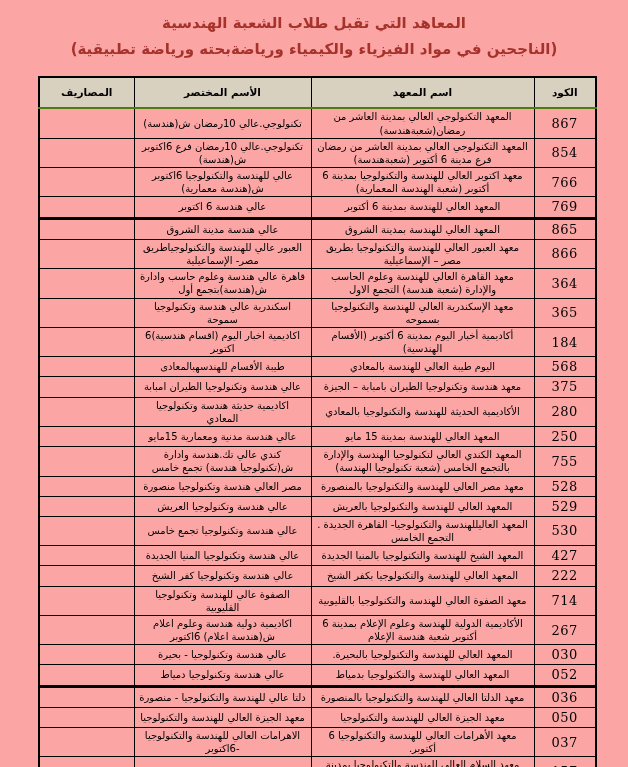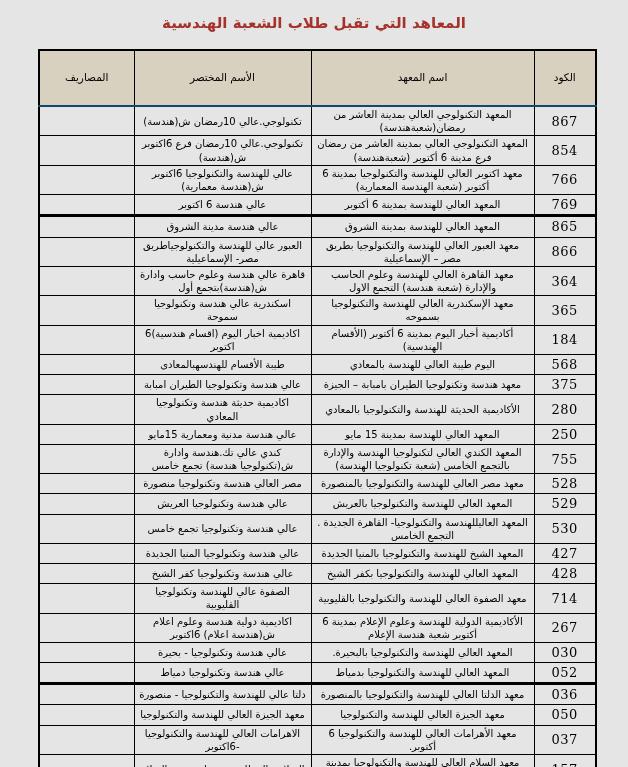--- a/index.html
+++ b/index.html
@@ -1,20 +1,20 @@
 <!DOCTYPE html>
 <html lang="ar"><head>
 <meta charset="utf-8">
 <style>
   html,body { margin:0; padding:0; background:#ffffff; }
   .page {
     position:relative;
     width:628px; height:767px;
     overflow:hidden;
-    background:#e5e5e5;
+    background:#fca5a5;
     font-family:"DejaVu Sans", sans-serif;
   }
   .title-block {
     padding-top:10px;
     text-align:center;
     font-weight:bold;
     font-size:15px;
     line-height:1.75;
     direction:rtl;
   }
@@ -30,39 +30,40 @@
     border:1px solid #000;
     padding:1px 4px;
     text-align:center;
     vertical-align:middle;
     font-size:10px;
     line-height:1.32;
     overflow:hidden;
     word-wrap:break-word;
   }
   table.inst thead th {
-    font-weight:normal;
+    font-weight:bold;
     font-size:10.5px;
-    padding:20px 2px;
-    border-bottom:2px solid #0c4a6e;
+    padding:8px 2px;
+    border-bottom:2px solid #4d7c0f;
   }
   table.inst td.code {
     font-size:13px;
     font-family:"DejaVu Serif", serif;
     letter-spacing:0.5px;
   }
   table.inst tbody tr { height:20px; }
   table.inst tbody tr.thick-top td { border-top:3px solid #000;margin-left:25px; }
 </style>
 </head>
 <body>
 
 <div class="page">
   <div class="title-block" style="color: rgb(165, 50, 43);">
     <div>المعاهد التي تقبل طلاب الشعبة الهندسية</div>
+    <div>(الناجحين في مواد الفيزياء والكيمياء ورياضةبحته ورياضة تطبيقية)</div>
   </div>
 
   <table class="inst">
     <colgroup>
       <col style="width:62px">
       <col style="width:223px">
       <col style="width:177px">
       <col style="width:95px">
     </colgroup>
     <thead>
@@ -176,21 +177,21 @@
           <td>عالي هندسة وتكنولوجيا تجمع خامس</td>
           <td></td>
         </tr>
         <tr>
           <td class="code">427</td>
           <td>المعهد الشيخ للهندسة والتكنولوجيا بالمنيا الجديدة</td>
           <td>عالي هندسة وتكنولوجيا المنيا الجديدة</td>
           <td></td>
         </tr>
         <tr>
-          <td class="code">428</td>
+          <td class="code">222</td>
           <td>المعهد العالي للهندسة والتكنولوجيا بكفر الشيخ</td>
           <td>عالي هندسة وتكنولوجيا كفر الشيخ</td>
           <td></td>
         </tr>
         <tr>
           <td class="code">714</td>
           <td>معهد الصفوة العالي للهندسة والتكنولوجيا بالقليوبية</td>
           <td>الصفوة عالي للهندسة وتكنولوجيا القليوبية</td>
           <td></td>
         </tr>

